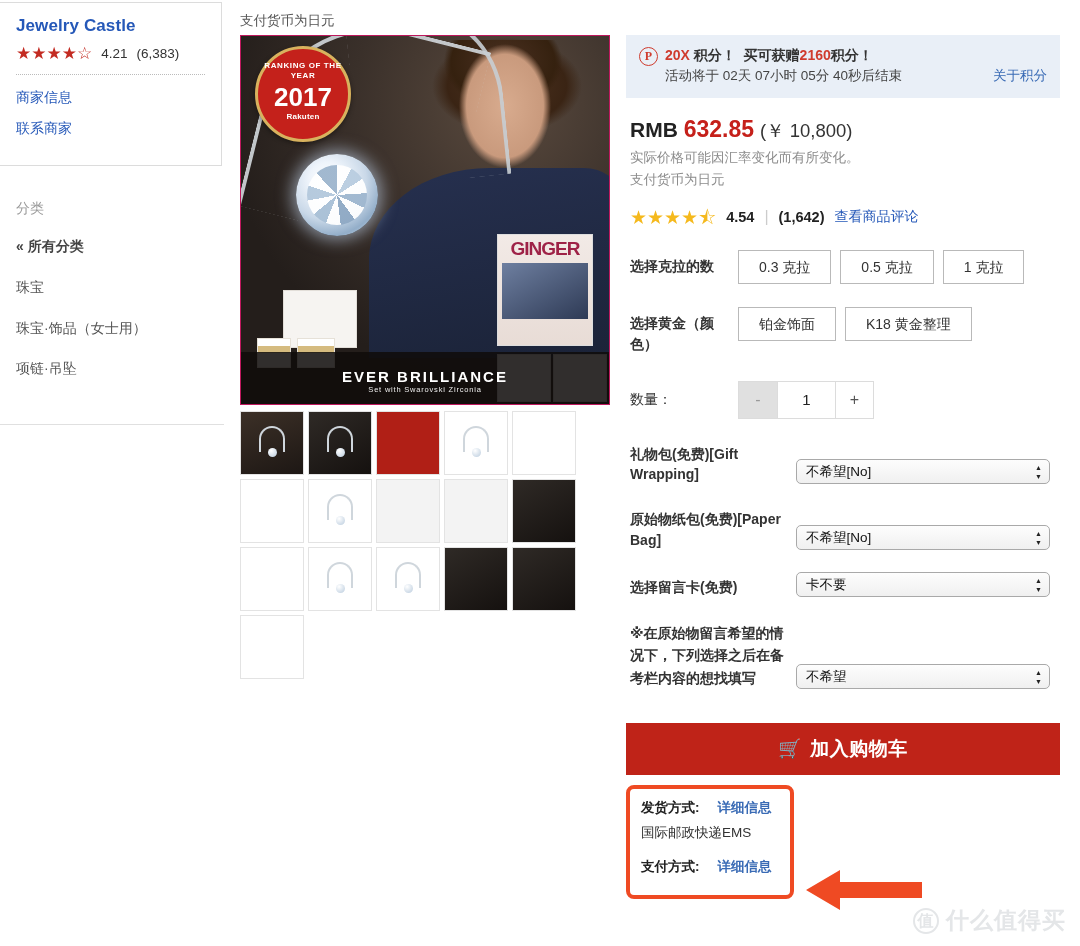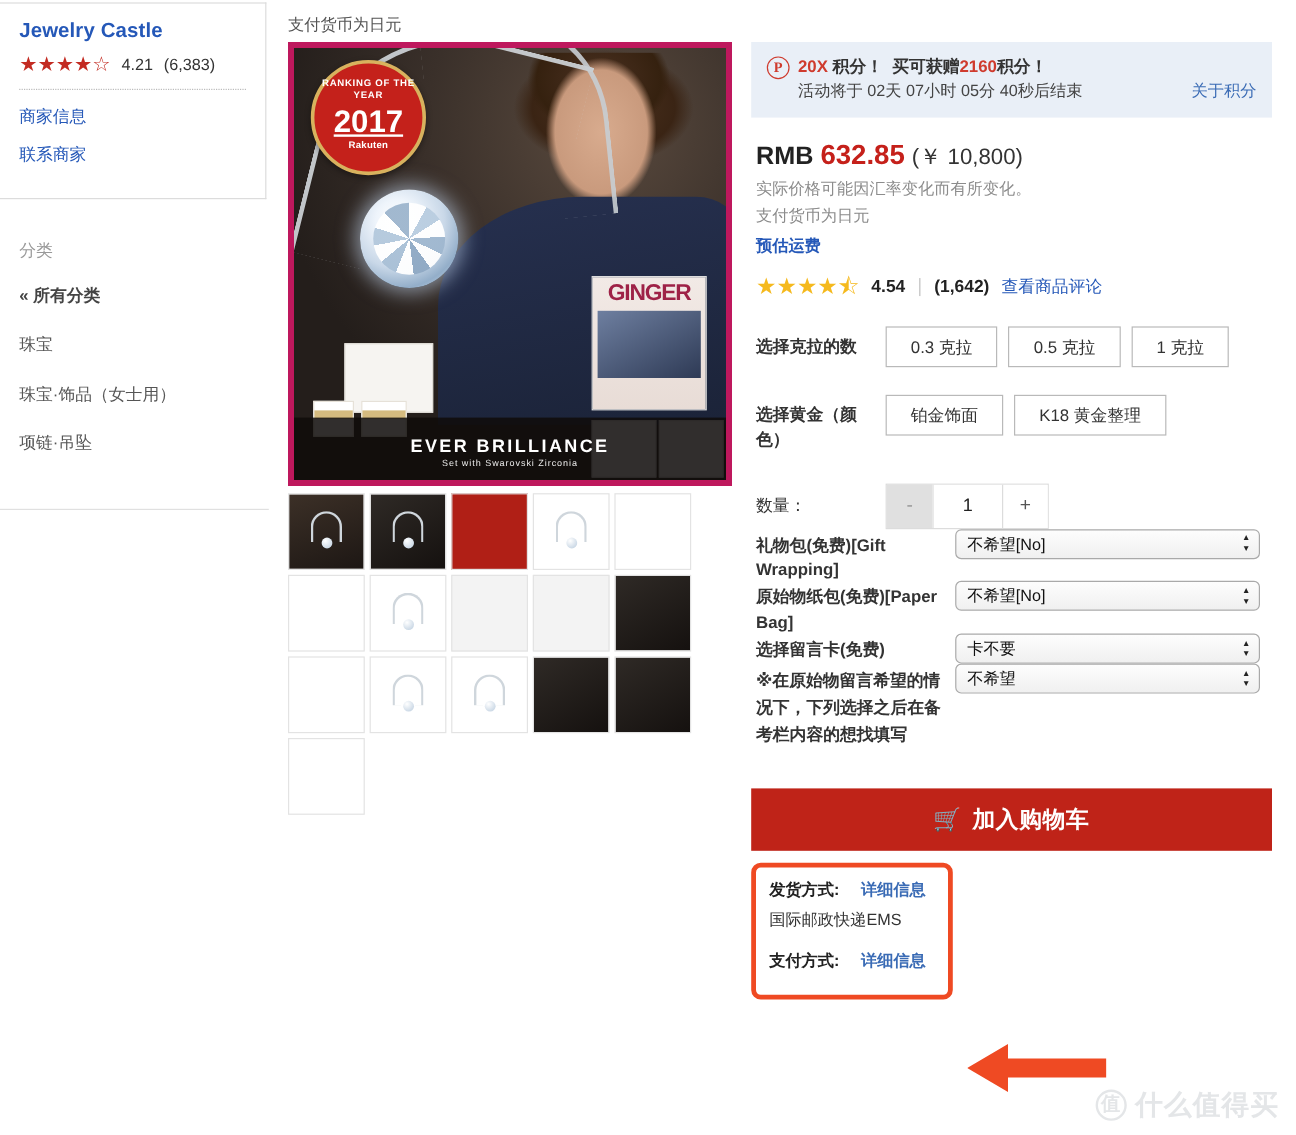--- a/index.html
+++ b/index.html
@@ -59,21 +59,21 @@
     line-height:1.25; letter-spacing:-0.2px;
   }
 
   .cols { display:flex; gap:14px; }
 
   
   .gallery { width:372px; flex:0 0 372px; }
   .hero {
     width:370px; height:370px; position:relative; overflow:hidden;
     background:#2c2724;
-    border:5px solid #be185d;
+    border:1px solid #be185d;
   }
   .hero-bg {
     position:absolute; inset:0;
     background:
       radial-gradient(circle at 72% 18%, #5a4a3e 0%, #3a302a 38%, #241e1b 70%),
       linear-gradient(160deg,#3b322c,#221d1a);
   }
   .hero-model {
     position:absolute; right:-6px; top:4px; width:230px; height:300px;
     background:
@@ -115,21 +115,21 @@
                      #ffffff 64% 72%, #b3c8dc 72% 80%, #ffffff 80% 88%, #9db5cd 88% 100%);
     opacity:.95;
   }
   .ranking-badge {
     position:absolute; left:14px; top:10px; width:96px; height:96px; border-radius:50%;
     background:#c4211b; border:3px solid #d8b25e;
     color:#fff; text-align:center; padding-top:12px;
     box-shadow:0 2px 5px rgba(0,0,0,.4);
   }
   .ranking-badge .r1 { font-size:8px; letter-spacing:.6px; line-height:1.25; font-weight:bold; }
-  .ranking-badge .r2 { font-size:26px; font-weight:bold; line-height:1; margin:3px 0 2px;text-decoration:underline; }
+  .ranking-badge .r2 { font-size:26px; font-weight:bold; line-height:1; margin:3px 0 2px; }
   .ranking-badge .r3 { font-size:8px; font-weight:bold; letter-spacing:.2px; }
   .hero-mag {
     position:absolute; right:16px; bottom:58px; width:96px; height:112px;
     background:linear-gradient(#f2eae6,#e8dcd6); border:1px solid #ddd;
     overflow:hidden;
   }
   .hero-mag .mt { font-size:19px; font-weight:bold; color:#9e2247; text-align:center; letter-spacing:-1px; margin-top:3px;}
   .hero-mag .mb { height:56px; margin:3px 4px; background:linear-gradient(150deg,#6e7fa0,#2e3a55); }
   .hero-gifts {
     position:absolute; left:14px; bottom:34px; width:120px; height:84px;
@@ -217,21 +217,21 @@
     width:38px; height:36px; background:#fff; border:none; border-left:1px solid #dcdcdc;
     font-size:16px; color:#555; cursor:pointer; line-height:36px; text-align:center;
     font-family:"Liberation Sans",sans-serif;
   }
   .st-minus { background:#e0e0e0; color:#9a9a9a; border-left:none; }
   .st-val {
     width:58px; height:36px; background:#fff; border:none; border-left:1px solid #dcdcdc;
     text-align:center; font-size:15px; color:#222; line-height:36px;
   }
 
-  .sel-row { display:flex; align-items:flex-start; }
+  .sel-row { display:flex; align-items:flex-end; margin-top:22px; }
   .sel-label { width:166px; flex:0 0 166px; font-size:14px; font-weight:bold; color:#333; line-height:1.45; margin-left:4px; padding-top:3px;}
   .sel-wrap { position:relative; flex:1 1 auto; max-width:254px; }
   .sel-box {
     width:100%; height:25px; border:1px solid #a9a9a9; border-radius:5px;
     background:linear-gradient(#fdfdfd,#f0f0f0);
     font-size:13.5px; color:#111; padding:0 24px 0 9px; line-height:23px;
     cursor:pointer; white-space:nowrap; overflow:hidden;
   }
   .sel-arrows {
     position:absolute; right:7px; top:3px; width:9px; height:19px;
@@ -406,21 +406,20 @@
           <a class="p-about" href="#">关于积分</a>
         </div>
 
         <div class="price-row">
           <span>RMB</span>
           <span class="amt">632.85</span>
           <span class="jpy">(￥ 10,800)</span>
         </div>
         <div class="note-grey">实际价格可能因汇率变化而有所变化。</div>
         <div class="note-grey">支付货币为日元</div>
-        <a class="ship-est" href="#">预估运费</a>
 
         <div class="rating-row">
           <span class="stars-gold">★★★★⯪</span>
           <span class="rate-val">4.54</span>
           <span class="rate-div">|</span>
           <span class="rate-cnt">(1,642)</span>
           <a class="rate-link" href="#">查看商品评论</a>
         </div>
 
         <div class="opt-row">

